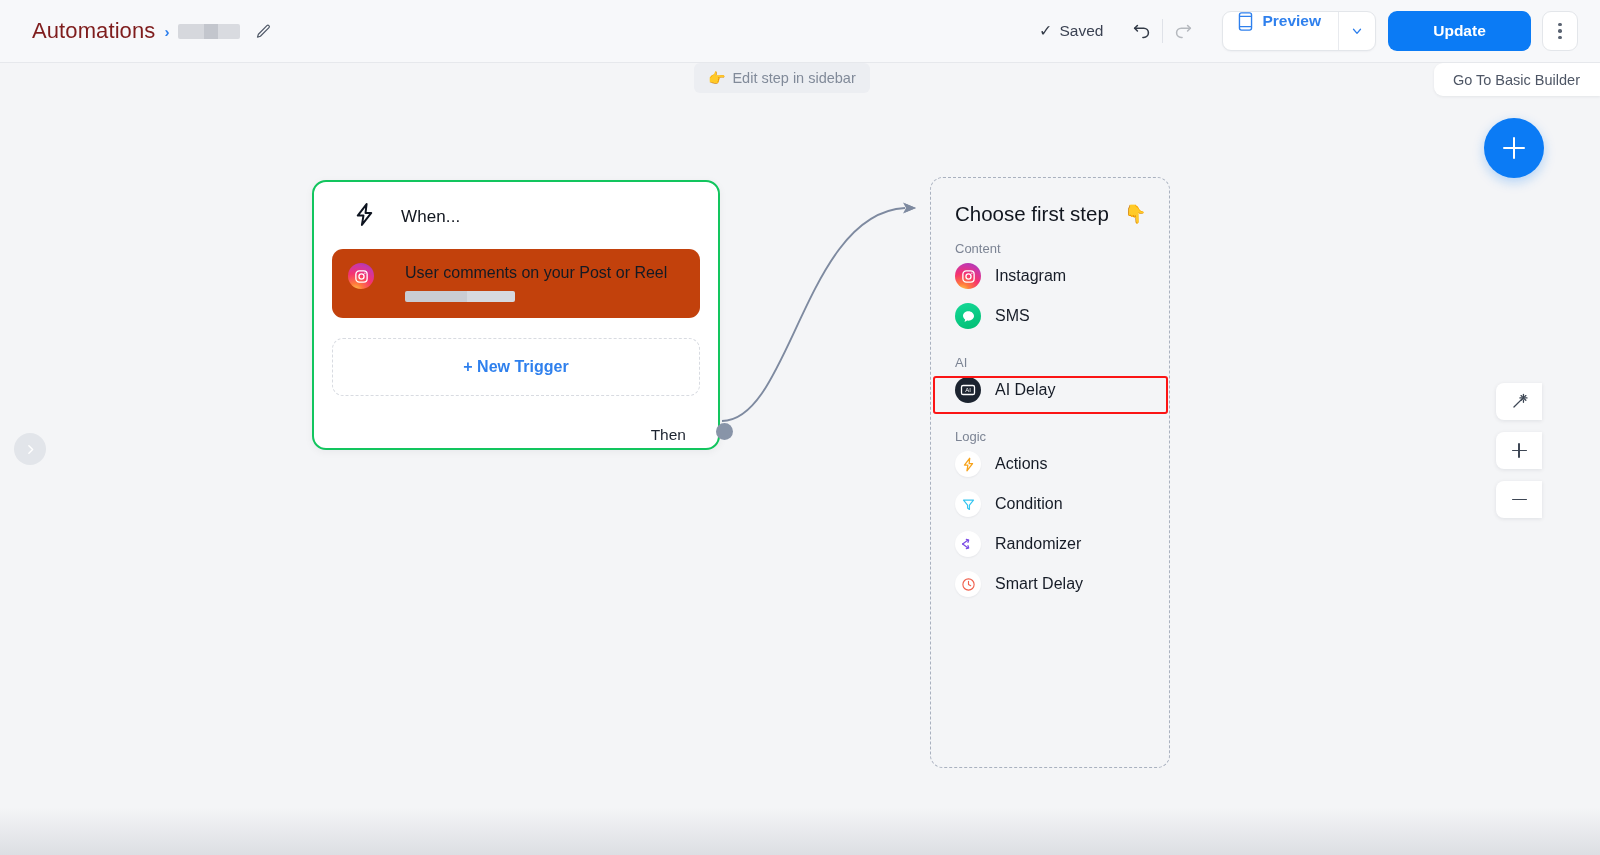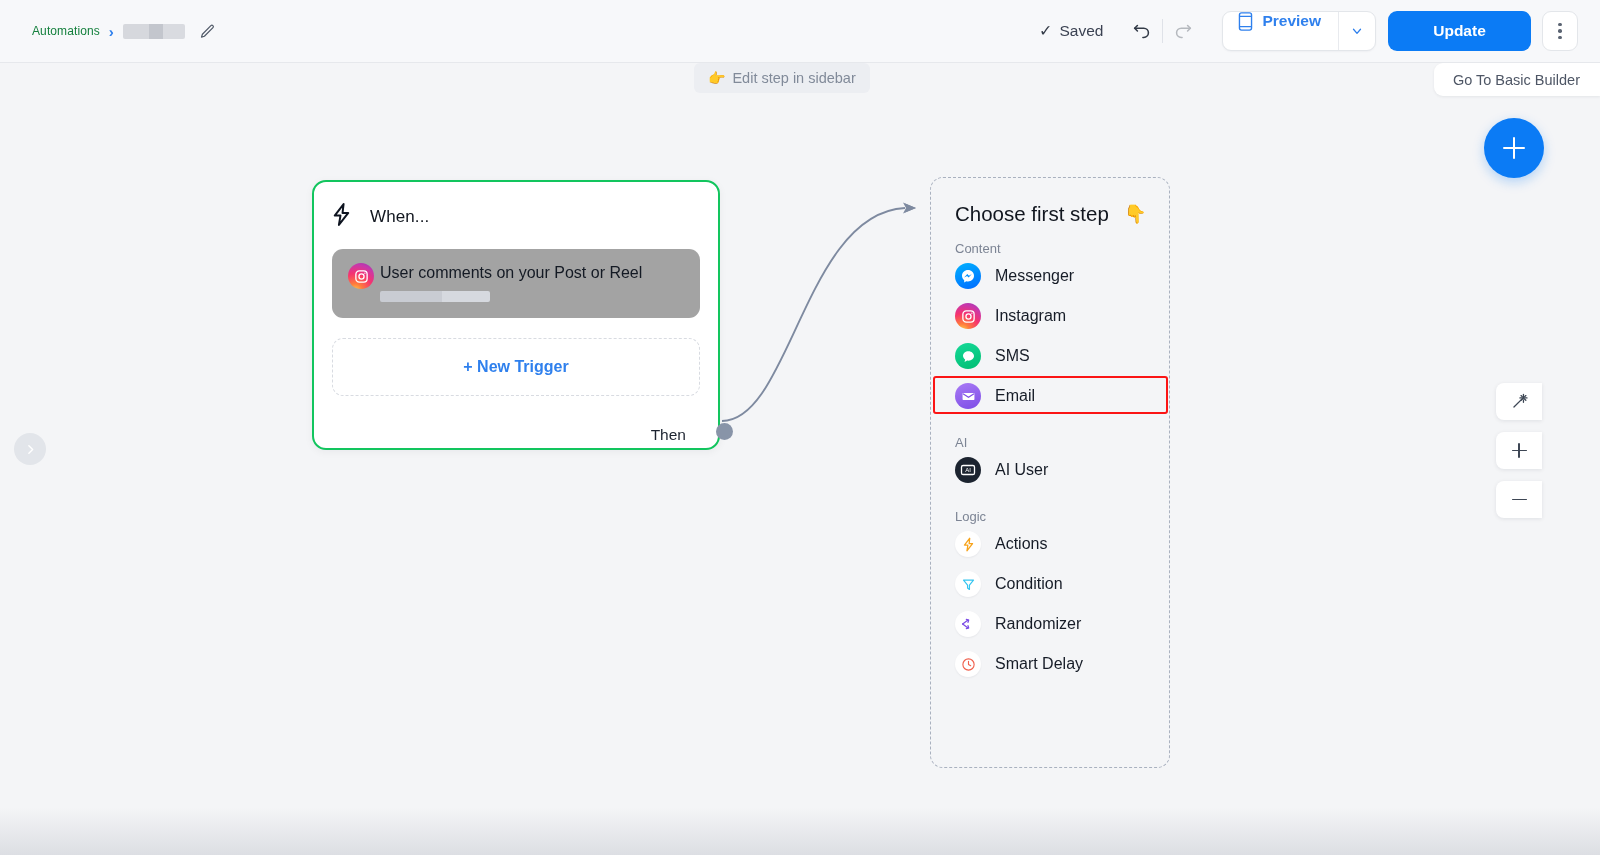--- a/index.html
+++ b/index.html
@@ -24,21 +24,21 @@
     background: #f7f8fa;
     border-bottom: 1px solid #e6e8ec;
     display: flex; align-items: center;
     z-index: 40;
   }
   .breadcrumb {
     display: flex; align-items: center; gap: 9px;
     margin-left: 32px;
   }
   .crumb-root {
-    font-size: 12px; color: #15803d; letter-spacing: .1px;
+    font-size: 22px; color: #7f1d1d; letter-spacing: .1px;
   }
   .crumb-sep { color: #2f80ed; font-size: 15px; font-weight: 600; line-height: 1; }
   .redacted {
     width: 62px; height: 15px; border-radius: 2px;
     background: linear-gradient(90deg,#d6d8dd 0 42%,#c3c6cd 42% 64%,#d9dbe0 64% 100%);
   }
   .pencil-btn {
     width: 20px; height: 20px; display: flex; align-items: center; justify-content: center;
     margin-left: 4px; cursor: pointer;
   }
@@ -174,32 +174,32 @@
   .trigger-card {
     position: absolute; left: 312px; top: 117px;
     width: 408px; height: 270px;
     background: #ffffff;
     border: 2px solid #12c55e;
     border-radius: 14px;
     box-shadow: 0 2px 8px rgba(16,24,40,.05);
     z-index: 10;
   }
   .trigger-head {
-    display: flex; align-items: center; gap: 16px;
-    padding: 20px 22px 0 15px;
+    display: flex; align-items: center; gap: 24px;
+    padding: 20px 22px 0 38px;
     text-align: center;
   }
   .trigger-title { font-size: 17px; color: #11161f; letter-spacing: .1px; }
 
   .trigger-chip {
     margin: 18px 18px 0 18px;
-    background: #a3a3a3;
+    background: #c2410c;
     border-radius: 11px;
     padding: 14px 16px 16px 16px;
-    display: flex; gap: 6px;
+    display: flex; gap: 31px;
     cursor: pointer;
   }
   .chip-text-wrap { display: flex; flex-direction: column; gap: 9px; padding-top: 1px; }
   .chip-title { font-size: 16px; color: #141a24; }
   .chip-redacted {
     width: 110px; height: 11px; border-radius: 2px;
     background: linear-gradient(90deg,#c9ccd3 0 56%,#d6d9df 56% 100%);
   }
 
   .new-trigger {
@@ -421,28 +421,20 @@
     </div>
 
     <div class="picker">
       <div class="picker-title">
         <span>Choose first step</span>
         <span class="picker-title-emoji">👇</span>
       </div>
 
       <div class="group-label">Content</div>
 
-      <div class="opt">
-        <span class="opt-icon ic-messenger">
-          <svg width="16" height="16" viewBox="0 0 24 24" fill="#fff">
-            <path d="M12 3C6.9 3 3 6.8 3 11.6c0 2.7 1.3 5.1 3.3 6.7v3.3l3.1-1.7c.8.2 1.7.3 2.6.3 5.1 0 9-3.8 9-8.6S17.1 3 12 3zm.9 11.4-2.3-2.5-4.5 2.5 4.9-5.3 2.4 2.5 4.4-2.5-4.9 5.3z"></path>
-          </svg>
-        </span>
-        <span class="opt-label">Messenger</span>
-      </div>
 
       <div class="opt">
         <span class="opt-icon ic-instagram">
           <svg width="15" height="15" viewBox="0 0 24 24" fill="none" stroke="#fff" stroke-width="2.1">
             <rect x="3" y="3" width="18" height="18" rx="5.4"></rect>
             <circle cx="12" cy="12" r="4.1"></circle>
             <circle cx="17.4" cy="6.6" r="1.1" fill="#fff" stroke="none"></circle>
           </svg>
         </span>
         <span class="opt-label">Instagram</span>
@@ -451,40 +443,31 @@
 
       <div class="opt">
         <span class="opt-icon ic-sms">
           <svg width="15" height="15" viewBox="0 0 24 24" fill="#fff">
             <path d="M12 3.5c-4.9 0-8.8 3.3-8.8 7.4 0 2.4 1.3 4.5 3.4 5.8l-.9 3.9 4.1-2.2c.7.15 1.4.2 2.2.2 4.9 0 8.8-3.3 8.8-7.4S16.9 3.5 12 3.5z"></path>
           </svg>
         </span>
         <span class="opt-label">SMS</span>
       </div>
 
-      <div class="opt">
-        <span class="opt-icon ic-email">
-          <svg width="15" height="15" viewBox="0 0 24 24" fill="#fff">
-            <path d="M3.5 6.5h17c.55 0 1 .45 1 1v9c0 .55-.45 1-1 1h-17c-.55 0-1-.45-1-1v-9c0-.55.45-1 1-1z"></path>
-            <path d="M3.2 7.6 12 13.2l8.8-5.6" fill="none" stroke="#7c4ce6" stroke-width="1.7"></path>
-          </svg>
-        </span>
-        <span class="opt-label">Email</span>
-      </div>
 
       <div class="group-label ai">AI</div>
 
       <div class="opt">
         <span class="opt-icon ic-aistep">
           <svg width="26" height="26" viewBox="0 0 26 26">
             <rect x="6.5" y="8.5" width="13" height="9" rx="1.6" fill="none" stroke="#fff" stroke-width="1.3"></rect>
             <text x="13" y="15.3" font-family="'Liberation Sans',sans-serif" font-size="6" fill="#fff" text-anchor="middle">AI</text>
           </svg>
         </span>
-        <span class="opt-label">AI User</span>
+        <span class="opt-label">AI Delay</span>
       </div>
 
       <div class="group-label logic">Logic</div>
 
       <div class="opt">
         <span class="opt-icon ic-plain">
           <svg width="15" height="15" viewBox="0 0 24 24" fill="none" stroke="#f7a31b" stroke-width="2" stroke-linejoin="round" stroke-linecap="round">
             <path d="M14 2 L5.5 13 H11 L9.5 22 L18.5 10.5 H13 Z"></path>
           </svg>
         </span>

